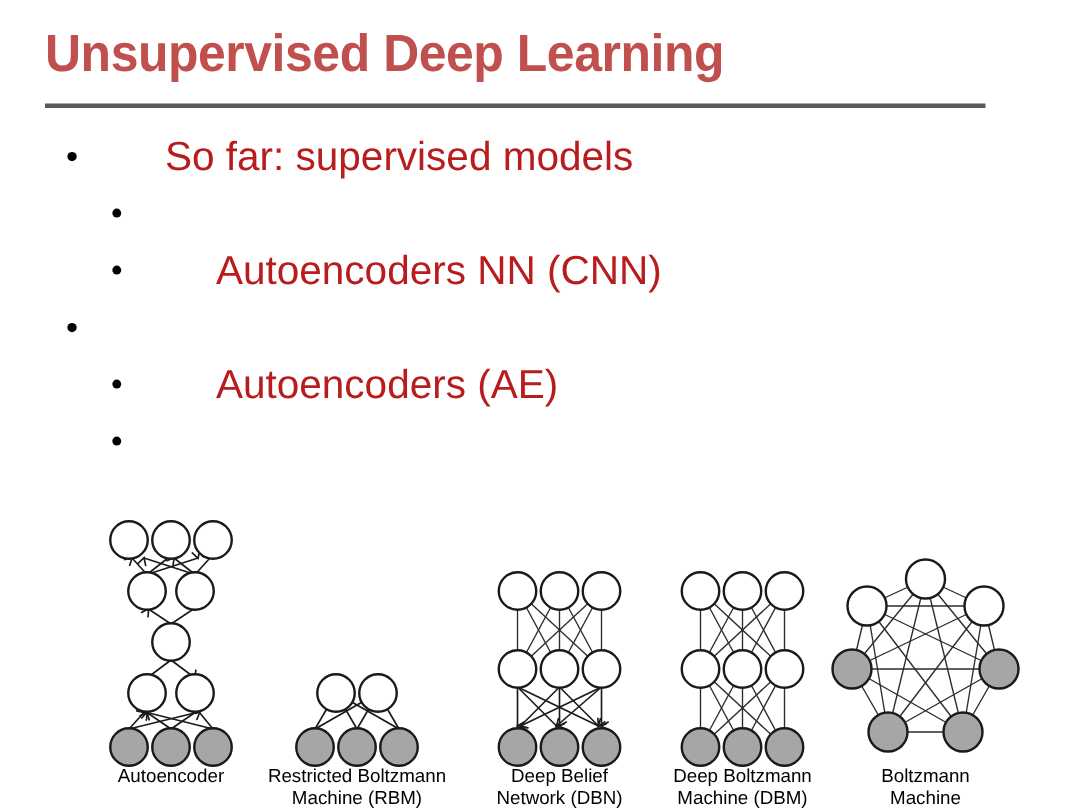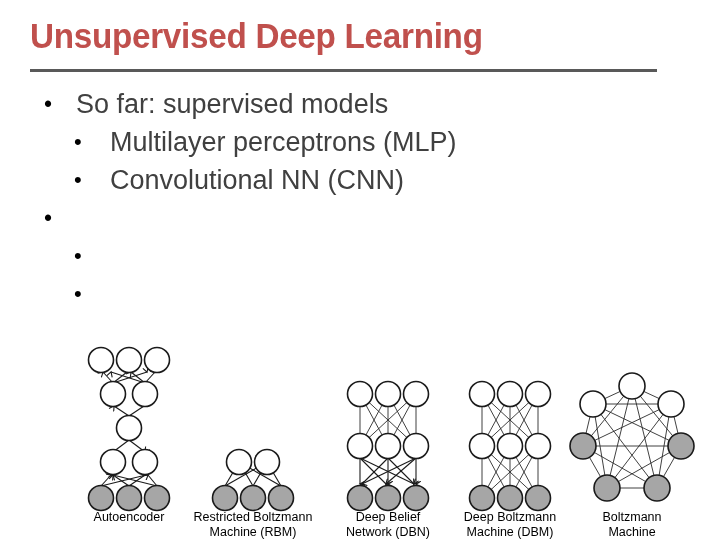--- a/index.html
+++ b/index.html
@@ -66,28 +66,29 @@
     color: #000000;
     font-size: 23px;
     line-height: 36px;
   }
   .level-1 .bullet-glyph { width: 32px; }
   .level-2 .bullet-glyph { width: 36px; font-size: 22px; }
   .bullet-text {
     flex: 0 1 auto;
     font-size: 27px;
     line-height: 36px;
-    color: #404040;
+    color: #b91c1c;
     white-space: nowrap;
+    margin-left: 34px;
   }
 
   
   #diagram-strip {
     position: absolute;
-    left: 15px;
+    left: 0;
     top: 336px;
     width: 693px;
     height: 204px;
   }
   #diagram-svg {
     display: block;
     width: 720px;
     height: 204px;
   }
   .node-visible { fill: #A6A6A6; stroke: #1a1a1a; stroke-width: 1.6; }
@@ -110,34 +111,34 @@
 
 <div id="bullet-body">
 
   <div class="bullet-row level-1">
     <span class="bullet-glyph">•</span>
     <span class="bullet-text">So far: supervised models</span>
   </div>
 
   <div class="bullet-row level-2">
     <span class="bullet-glyph">•</span>
-    <span class="bullet-text">Multilayer perceptrons (MLP)</span>
   </div>
 
   <div class="bullet-row level-2">
     <span class="bullet-glyph">•</span>
-    <span class="bullet-text">Convolutional NN (CNN)</span>
+    <span class="bullet-text">Autoencoders NN (CNN)</span>
   </div>
 
   <div class="bullet-row level-1">
     <span class="bullet-glyph">•</span>
   </div>
 
   <div class="bullet-row level-2">
     <span class="bullet-glyph">•</span>
+    <span class="bullet-text">Autoencoders (AE)</span>
   </div>
 
   <div class="bullet-row level-2">
     <span class="bullet-glyph">•</span>
   </div>
 
 </div>
 
 <div id="diagram-strip">
   <svg id="diagram-svg" viewBox="0 0 720 204" xmlns="http://www.w3.org/2000/svg">

